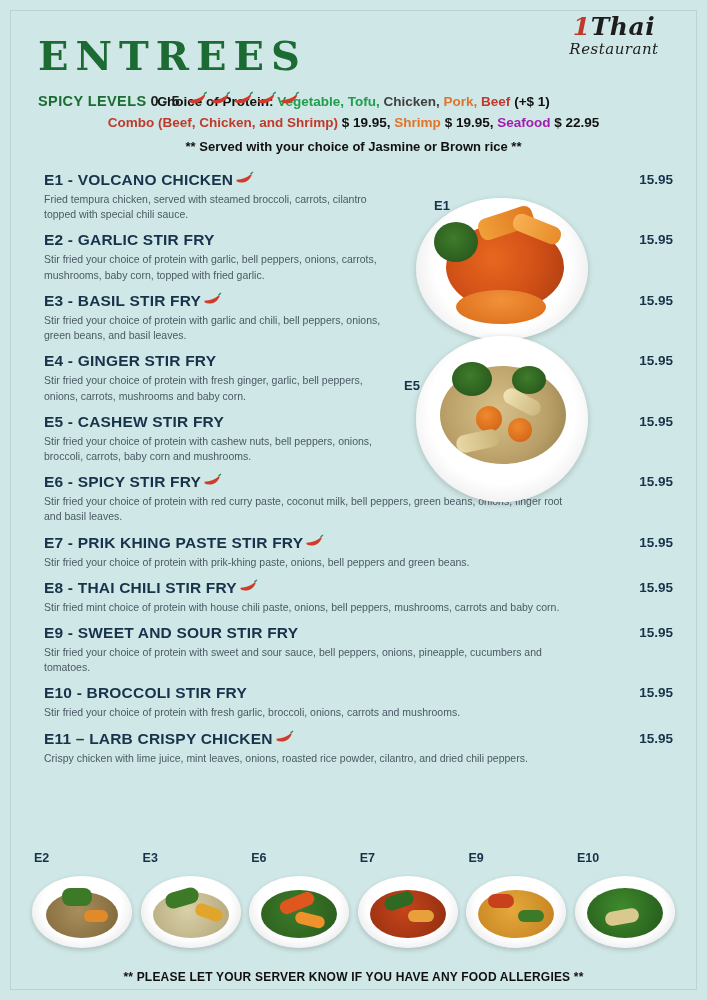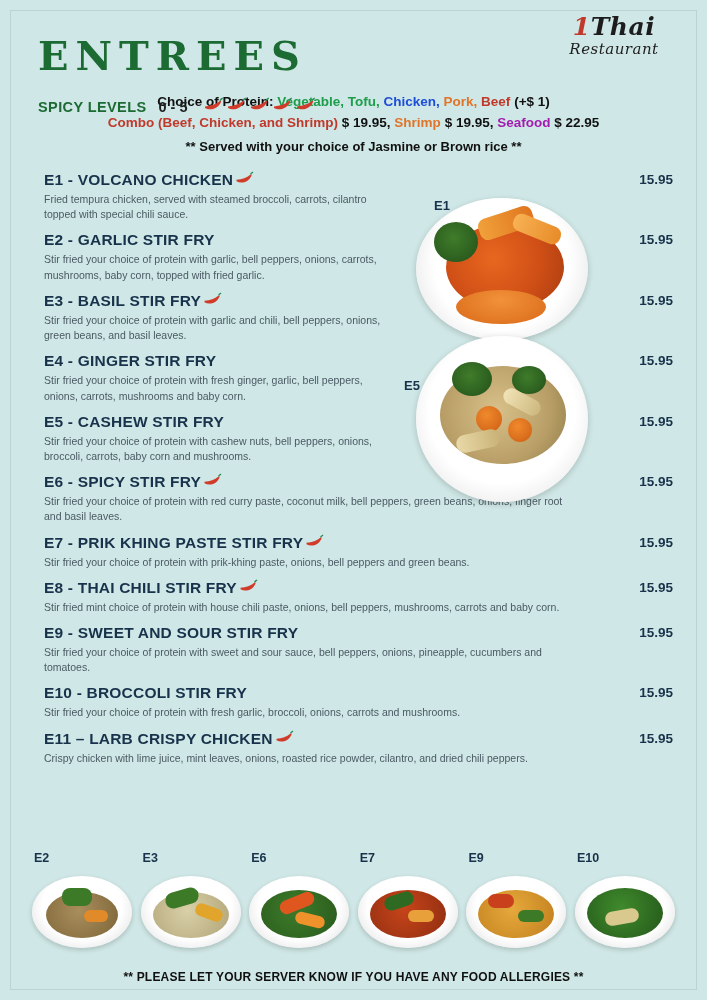--- a/index.html
+++ b/index.html
@@ -35,22 +35,22 @@
     font-size:40px;
     font-weight:bold;
     letter-spacing:7px;
     color:#1b6b33;
     margin:0;
     line-height:1.05;
   }
   .spicy-row{
     display:flex;
     align-items:center;
-    gap:12px;
-    margin-top:20px;
+    gap:4px;
+    margin-top:14px;
   }
   .spicy-label{
     color:#1b6b33;
     font-weight:bold;
     font-size:14.5px;
     letter-spacing:0.4px;
   }
   .spicy-range{
     color:#1f1f1f;
     font-weight:bold;
@@ -91,21 +91,21 @@
   .protein{
     text-align:center;
     margin-top:6px;
     line-height:1.55;
     font-size:13.5px;
     font-weight:bold;
   }
   .protein .lbl{color:#101010;}
   .veg{color:#1e9e4a;}
   .tofu{color:#1e9e4a;}
-  .chicken{color:#1d4ed8;}
+  .chicken{color:#404040;}
   .pork{color:#e0752a;}
   .beef{color:#c0392b;}
   .combo{color:#c0392b;}
   .shrimp{color:#e0752a;}
   .seafood{color:#a21caf;}
   .served{
     text-align:center;
     font-size:13px;
     font-weight:bold;
     color:#101010;

